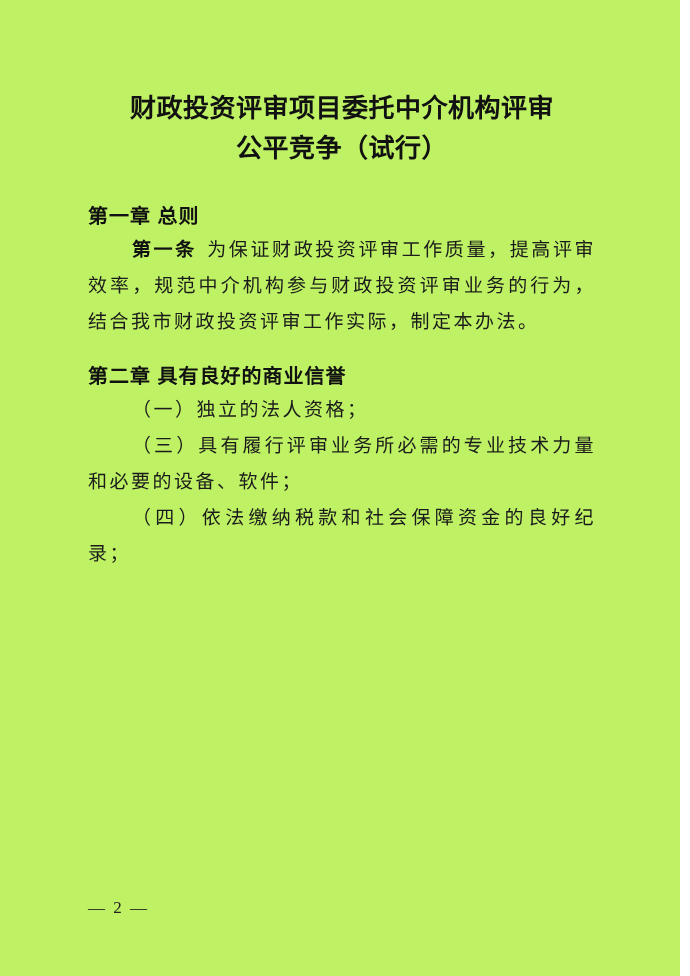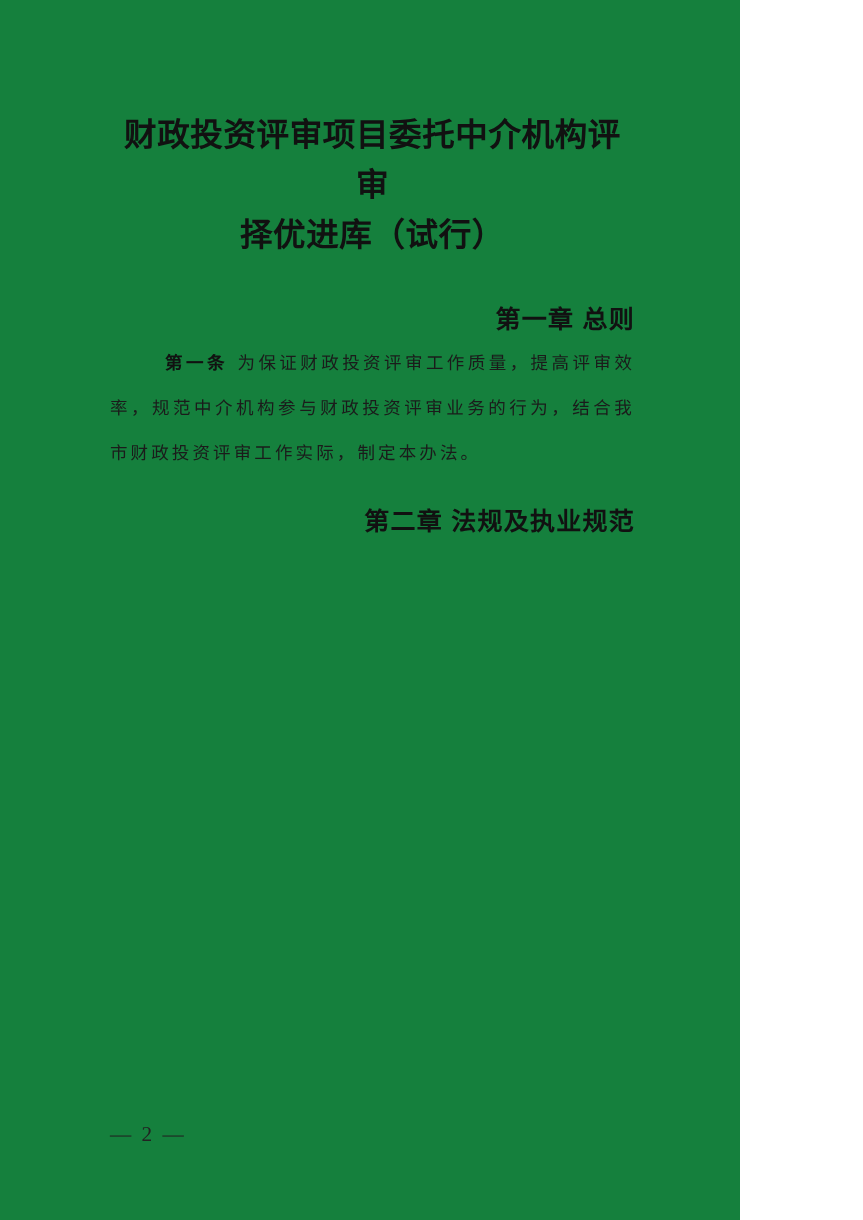--- a/index.html
+++ b/index.html
@@ -2,23 +2,23 @@
 <html lang="zh-CN"><head>
 <meta charset="utf-8">
 <style>
   html, body {
     margin: 0;
     padding: 0;
     background: #ffffff;
   }
   .page {
     position: relative;
-    width: 592px;
+    width: 680px;
     height: 976px;
-    background: #15803d;
+    background: #bef264;
     color: #1b1b1b;
     overflow: hidden;
   }
   .content {
     padding: 88px 84px 0 88px;
   }
   .doc-title {
     font-family: "Liberation Sans", sans-serif;
     font-weight: bold;
     font-size: 26px;
@@ -27,30 +27,30 @@
     text-align: center;
     color: #111111;
     margin: 0 0 32px 0;
   }
   .chapter-heading {
     font-family: "Liberation Sans", sans-serif;
     font-weight: bold;
     font-size: 20px;
     line-height: 32px;
     letter-spacing: 1px;
-    text-align: right;
+    text-align: left;
     color: #111111;
     margin: 0;
   }
   .chapter-heading.second {
     margin-top: 20px;
   }
   .para {
     font-family: "Liberation Serif", serif;
-    font-size: 14px;
+    font-size: 19px;
     line-height: 36px;
     letter-spacing: 2.5px;
     text-align: justify;
     text-indent: 44px;
     margin: 0;
     color: #1b1b1b;
   }
   .para .article-label {
     font-family: "Liberation Sans", sans-serif;
     font-weight: bold;
@@ -69,31 +69,34 @@
     letter-spacing: 2px;
     color: #222222;
   }
 </style>
 </head>
 <body>
 
 <div class="page">
   <div class="content">
 
-    <h1 class="doc-title"><span>财政投资评审项目委托中介机构评审</span><br><span>择优进库（试行）</span></h1>
+    <h1 class="doc-title"><span>财政投资评审项目委托中介机构评审</span><br><span>公平竞争（试行）</span></h1>
 
     <h2 class="chapter-heading">第一章 总则</h2>
 
     <p class="para"><span class="article-label">第一条</span><span>为保证财政投资评审工作质量，提高评审效率，规范中介机构参与财政投资评审业务的行为，结合我市财政投资评审工作实际，制定本办法。</span></p>
 
 
 
-    <h2 class="chapter-heading second">第二章 法规及执业规范</h2>
+    <h2 class="chapter-heading second">第二章 具有良好的商业信誉</h2>
 
 
+    <p class="para"><span class="article-label"></span><span>（一）独立的法人资格；</span></p>
 
 
+    <p class="para"><span class="article-label"></span><span>（三）具有履行评审业务所必需的专业技术力量和必要的设备、软件；</span></p>
 
+    <p class="para"><span class="article-label"></span><span>（四）依法缴纳税款和社会保障资金的良好纪录；</span></p>
 
   </div>
 
   <div class="page-number">— 2 —</div>
 </div>
 
 </body></html>

